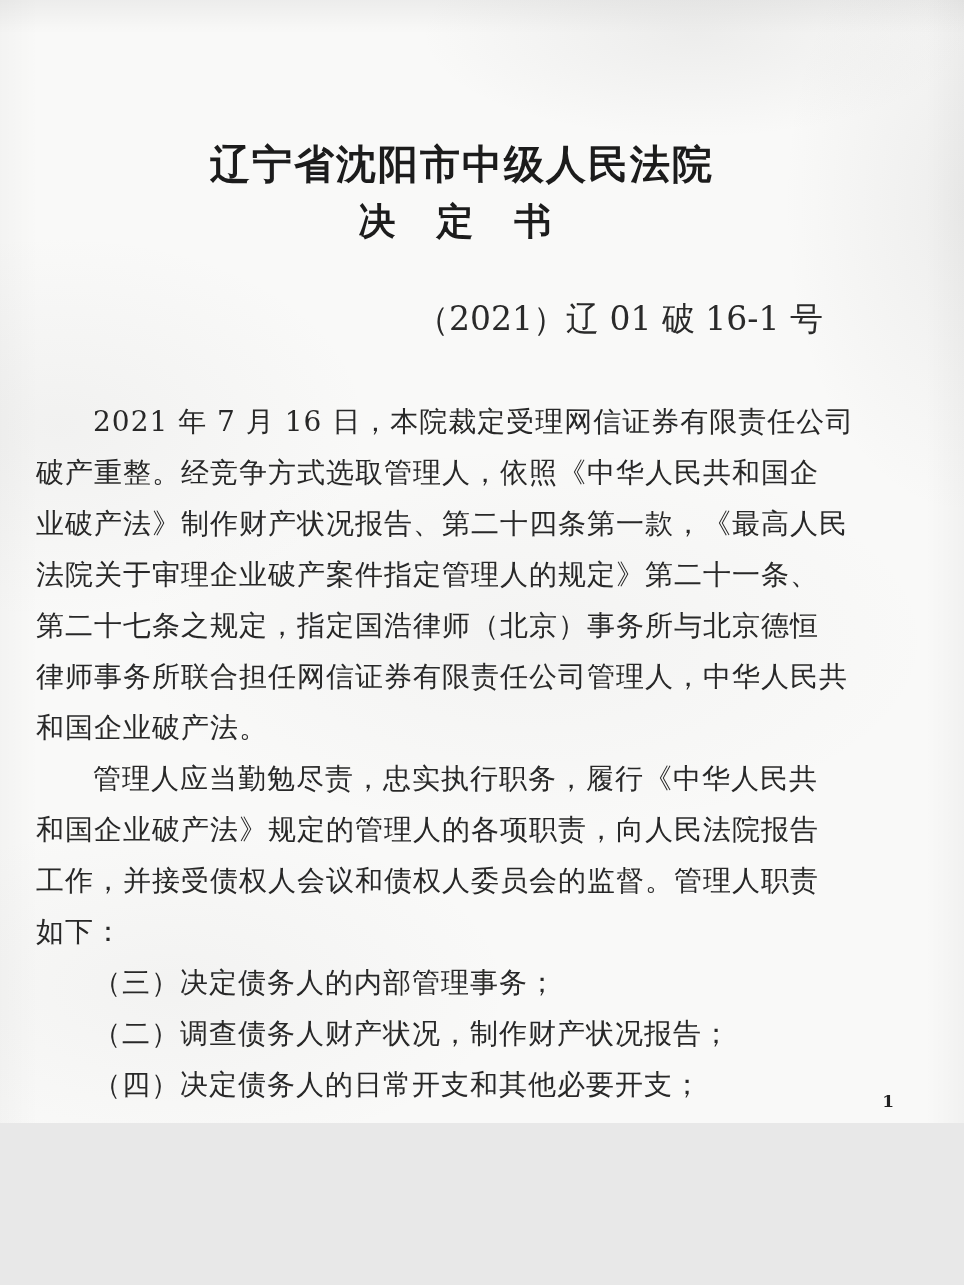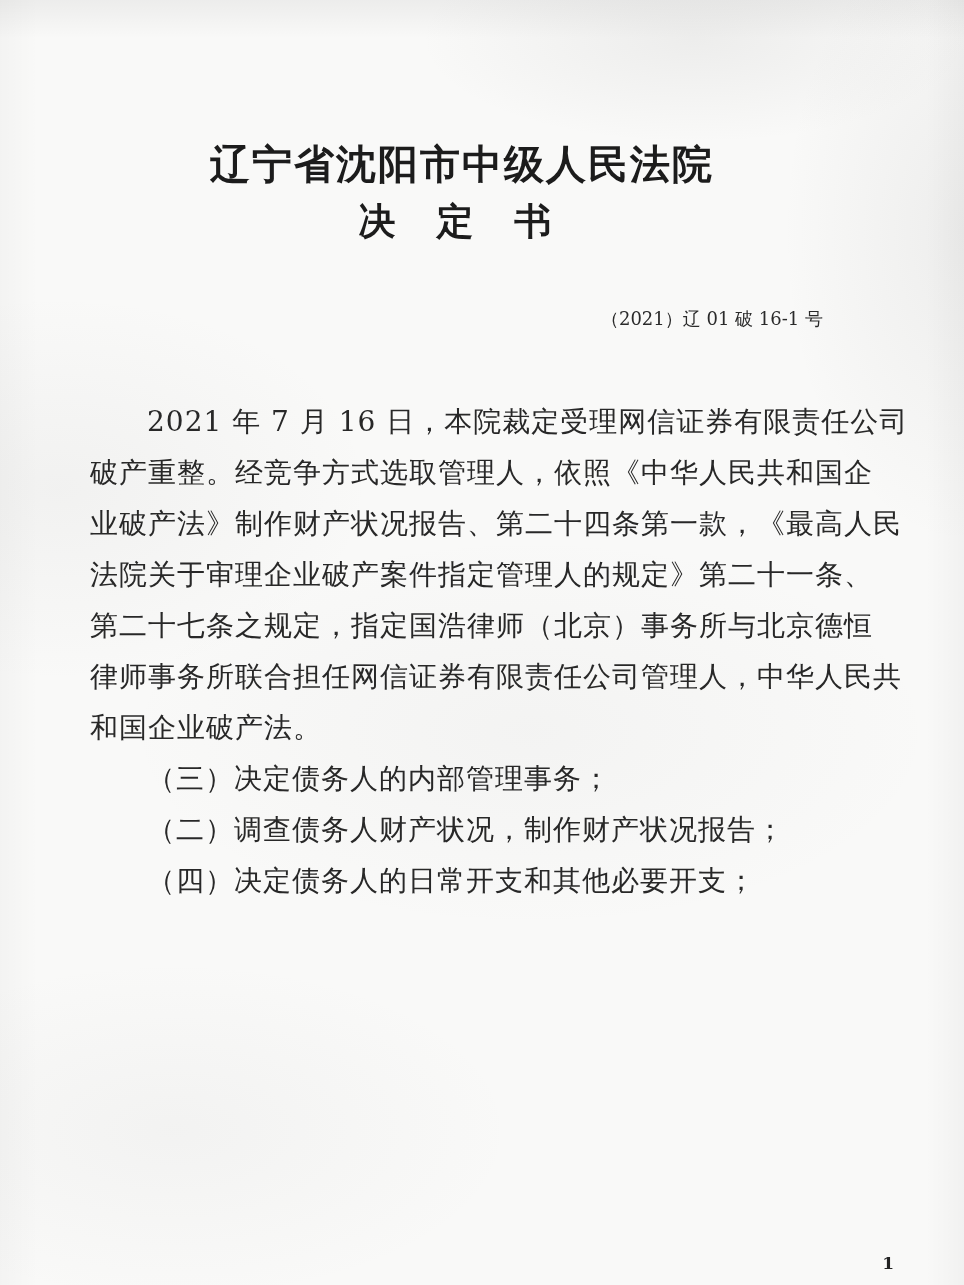--- a/index.html
+++ b/index.html
@@ -3,21 +3,21 @@
 <meta charset="utf-8">
 <style>
   html, body {
     margin: 0;
     padding: 0;
     background: #e8e8e8;
   }
   .page {
     position: relative;
     width: 964px;
-    height: 1285px;
+    height: 1123px;
     margin: 0 auto;
     overflow: hidden;
     color: #262626;
     font-family: "DejaVu Serif", "Liberation Serif", serif;
     background:
       radial-gradient(ellipse 420px 160px at 72% 3%, rgba(130,130,130,0.10), transparent 65%),
       radial-gradient(ellipse 300px 520px at 100% 18%, rgba(120,120,120,0.09), transparent 60%),
       radial-gradient(ellipse 520px 320px at 6% 38%, rgba(140,140,140,0.07), transparent 60%),
       radial-gradient(ellipse 620px 300px at 55% 57%, rgba(140,140,140,0.05), transparent 65%),
       radial-gradient(ellipse 520px 260px at 18% 88%, rgba(140,140,140,0.06), transparent 65%),
@@ -42,27 +42,27 @@
     font-size: 37px;
     font-weight: bold;
     letter-spacing: 14px;
     line-height: 50px;
     color: #1c1c1c;
   }
   .case-number {
     margin-top: 54px;
     padding-right: 141px;
     text-align: right;
-    font-size: 18px;
+    font-size: 33px;
     line-height: 38px;
     color: #2a2a2a;
   }
   .body-text {
     margin-top: 58px;
-    padding-left: 90px;
+    padding-left: 36px;
     padding-right: 70px;
     font-size: 28px;
     letter-spacing: 1px;
     color: #282828;
   }
   .line {
     height: 51px;
     line-height: 51px;
     white-space: nowrap;
     overflow: visible;
@@ -96,20 +96,26 @@
     <div>
       <div class="line indent">2021 年 7 月 16 日，本院裁定受理网信证券有限责任公司</div>
       <div class="line">破产重整。经竞争方式选取管理人，依照《中华人民共和国企</div>
       <div class="line">业破产法》制作财产状况报告、第二十四条第一款，《最高人民</div>
       <div class="line">法院关于审理企业破产案件指定管理人的规定》第二十一条、</div>
       <div class="line">第二十七条之规定，指定国浩律师（北京）事务所与北京德恒</div>
       <div class="line">律师事务所联合担任网信证券有限责任公司管理人，中华人民共</div>
       <div class="line">和国企业破产法。</div>
     </div>
 
+    <div>
+      <div class="line indent">管理人应当勤勉尽责，忠实执行职务，履行《中华人民共</div>
+      <div class="line">和国企业破产法》规定的管理人的各项职责，向人民法院报告</div>
+      <div class="line">工作，并接受债权人会议和债权人委员会的监督。管理人职责</div>
+      <div class="line">如下：</div>
+    </div>
 
     <div>
       <div class="line indent">（三）决定债务人的内部管理事务；</div>
       <div class="line indent">（二）调查债务人财产状况，制作财产状况报告；</div>
       <div class="line indent">（四）决定债务人的日常开支和其他必要开支；</div>
     </div>
 
   </div>
 
   <div class="page-number">1</div>

